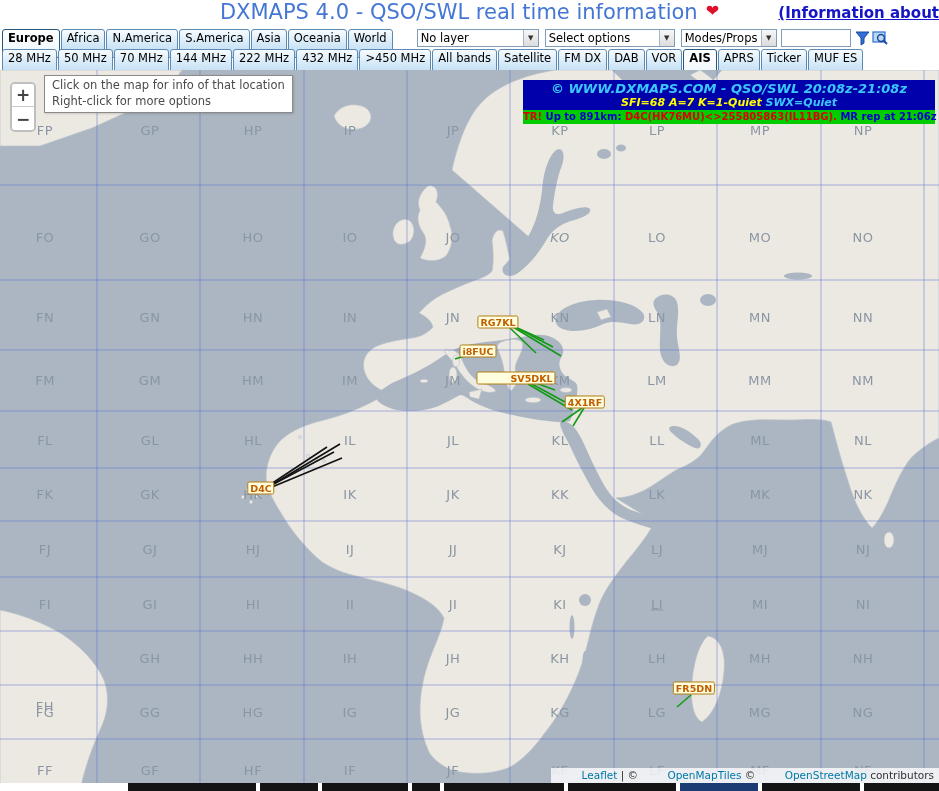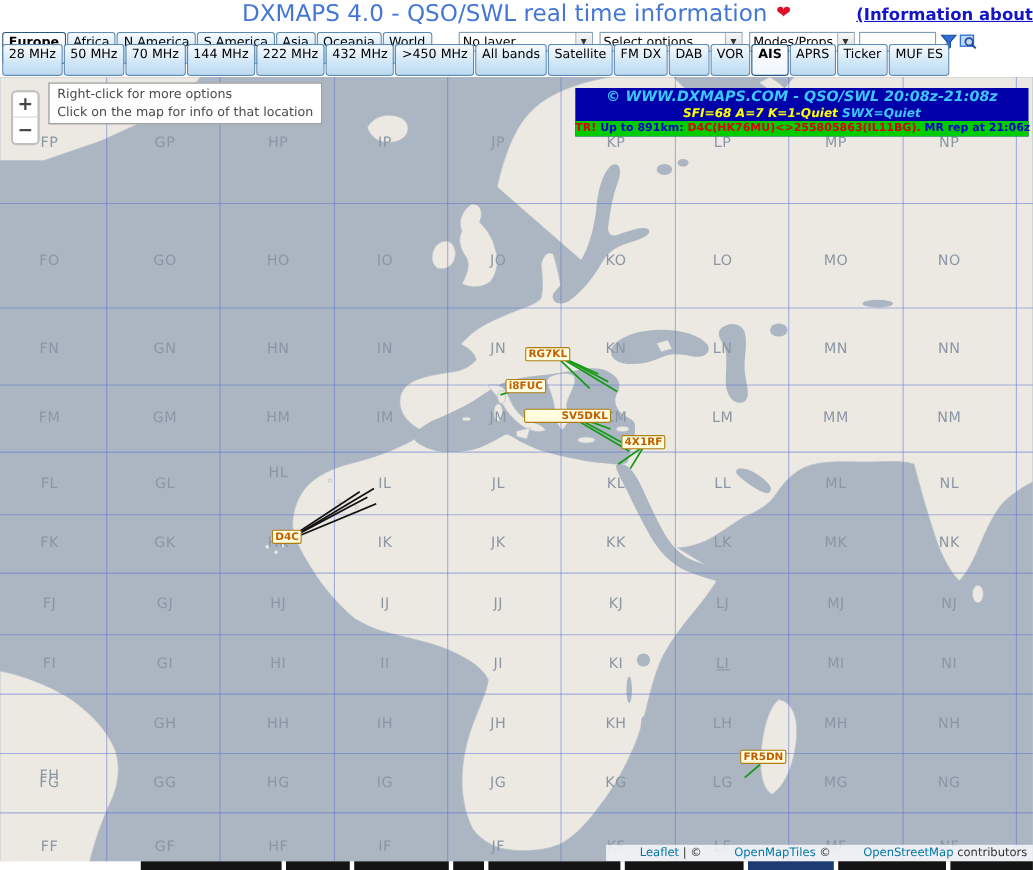--- a/index.html
+++ b/index.html
@@ -11,21 +11,21 @@
   body{font-family:"DejaVu Sans","Liberation Sans",sans-serif; background:#fff;}
   .page{position:relative; width:939px; height:791px; background:#fff; overflow:hidden;}
 
   
   .title-row{position:absolute; top:0; left:0; width:100%; height:29px; display:flex; justify-content:center; align-items:flex-start;}
   .page-title{font-size:21px; color:var(--title); white-space:nowrap;}
   .heart{font-size:16px; color:#e0102a; margin-left:8px; position:relative; top:1px;}
   .info-link{position:absolute; right:0; top:4px; font-size:15px; font-weight:bold; color:var(--link); text-decoration:underline; white-space:nowrap; cursor:pointer;}
 
   .row1{position:absolute; top:29px; left:2px; right:0; height:20px; display:flex; align-items:flex-start;}
-  .row2{position:absolute; top:49px; left:2px; right:0; height:20px; display:flex; align-items:flex-end;}
+  .row2{position:absolute; top:49px; left:2px; right:0; height:20px; display:flex; align-items:flex-start;}
   .tabs{display:flex; gap:1px;}
   .tab{font-size:11.5px; height:29px; line-height:13px; padding:2px 5px; border:1px solid #5d8ab2; border-radius:3px;
        background:linear-gradient(180deg,#f6fbff,#cfe6f7 60%,#bcd9f0); color:#000; white-space:nowrap; cursor:pointer;}
   .tab.selected{font-weight:bold; background:linear-gradient(180deg,#ffffff,#eef6fd); border-color:#27577f;}
 
   .controls{display:flex; margin-left:24px; align-items:flex-start;}
   .select{display:flex; width:122px; height:18px; border:1px solid #7f9db9; background:#fff; font-size:11.5px; align-items:center; margin-right:6px; cursor:pointer;}
   .select.w2{width:130px;} .select.w3{width:96px; margin-right:4px;}
   .select .val{flex:1; padding-left:3px; white-space:nowrap; overflow:hidden;}
   .select .arrow{width:15px; height:16px; background:linear-gradient(#f7f7f7,#dcdcdc); border-left:1px solid #a5b8c8; display:flex; align-items:center; justify-content:center; font-size:7px; color:#333;}
@@ -212,21 +212,21 @@
         <span class="grid-label" style="left: 453px; top: 60px;">JP</span>
         <span class="grid-label" style="left: 560px; top: 60px;">KP</span>
         <span class="grid-label" style="left: 657px; top: 60px;">LP</span>
         <span class="grid-label" style="left: 760px; top: 60px;">MP</span>
         <span class="grid-label" style="left: 863px; top: 60px;">NP</span>
         <span class="grid-label" style="left: 45px; top: 167px;">FO</span>
         <span class="grid-label" style="left: 150px; top: 167px;">GO</span>
         <span class="grid-label" style="left: 253px; top: 167px;">HO</span>
         <span class="grid-label" style="left: 350px; top: 167px;">IO</span>
         <span class="grid-label" style="left: 453px; top: 167px;">JO</span>
-        <span class="grid-label" style="left: 560px; top: 167px;">KO</span>
+        <span class="grid-label" style="left: 560px; top: 167px; font-style: italic;">KO</span>
         <span class="grid-label" style="left: 657px; top: 167px;">LO</span>
         <span class="grid-label" style="left: 760px; top: 167px;">MO</span>
         <span class="grid-label" style="left: 863px; top: 167px;">NO</span>
         <span class="grid-label" style="left: 45px; top: 247px;">FN</span>
         <span class="grid-label" style="left: 150px; top: 247px;">GN</span>
         <span class="grid-label" style="left: 253px; top: 247px;">HN</span>
         <span class="grid-label" style="left: 350px; top: 247px;">IN</span>
         <span class="grid-label" style="left: 453px; top: 247px;">JN</span>
         <span class="grid-label" style="left: 560px; top: 247px;">KN</span>
         <span class="grid-label" style="left: 657px; top: 247px;">LN</span>
@@ -236,21 +236,21 @@
         <span class="grid-label" style="left: 150px; top: 310px;">GM</span>
         <span class="grid-label" style="left: 253px; top: 310px;">HM</span>
         <span class="grid-label" style="left: 350px; top: 310px;">IM</span>
         <span class="grid-label" style="left: 453px; top: 310px;">JM</span>
         <span class="grid-label" style="left: 560px; top: 310px;">KM</span>
         <span class="grid-label" style="left: 657px; top: 310px;">LM</span>
         <span class="grid-label" style="left: 760px; top: 310px;">MM</span>
         <span class="grid-label" style="left: 863px; top: 310px;">NM</span>
         <span class="grid-label" style="left: 45px; top: 370px;">FL</span>
         <span class="grid-label" style="left: 150px; top: 370px;">GL</span>
-        <span class="grid-label" style="left: 253px; top: 360px;">HL</span>
+        <span class="grid-label" style="left: 253px; top: 370px;">HL</span>
         <span class="grid-label" style="left: 350px; top: 370px;">IL</span>
         <span class="grid-label" style="left: 453px; top: 370px;">JL</span>
         <span class="grid-label" style="left: 560px; top: 370px;">KL</span>
         <span class="grid-label" style="left: 657px; top: 370px;">LL</span>
         <span class="grid-label" style="left: 760px; top: 370px;">ML</span>
         <span class="grid-label" style="left: 863px; top: 370px;">NL</span>
         <span class="grid-label" style="left: 45px; top: 424px;">FK</span>
         <span class="grid-label" style="left: 150px; top: 424px;">GK</span>
         <span class="grid-label" style="left: 253px; top: 424px;">HK</span>
         <span class="grid-label" style="left: 350px; top: 424px;">IK</span>
@@ -332,22 +332,22 @@
         <div class="call-label" style="left: 261px; top: 418px;">D4C</div>
         <div class="call-label" style="left: 694px; top: 618px;">FR5DN</div>
       </div>
 
     <div class="zoom-control">
       <div class="zoom-btn">+</div>
       <div class="zoom-btn">−</div>
     </div>
 
     <div class="map-tooltip">
+      <div>Click on the map for info of that location</div>
       <div>Right-click for more options</div>
-      <div>Click on the map for info of that location</div>
     </div>
 
     <div class="info-box">
       <div class="ib-line1">© WWW.DXMAPS.COM - QSO/SWL 20:08z-21:08z</div>
       <div class="ib-line2" id="ib-solar"><span style="color: rgb(255, 255, 0);">SFI=68 </span><span style="color: rgb(255, 255, 0);">A=7 </span><span style="color: rgb(255, 255, 0);">K=1-Quiet </span><span style="color: rgb(60, 200, 255);">SWX=Quiet</span></div>
       <div class="ib-tr" id="ib-tr"><span style="color: rgb(221, 0, 0);">TR! </span><span style="color: rgb(0, 0, 204);">Up to 891km: </span><span style="color: rgb(221, 0, 0);">D4C(HK76MU)&lt;&gt;255805863(IL11BG).</span><span style="color: rgb(0, 0, 204);"> MR rep at 21:06z</span></div>
     </div>
 
     <div class="attribution" id="attr-parts"><span class="attr-link">Leaflet</span><span> | © </span><span class="attr-link">OpenMapTiles</span><span> © </span><span class="attr-link">OpenStreetMap</span><span> contributors</span></div>
 

